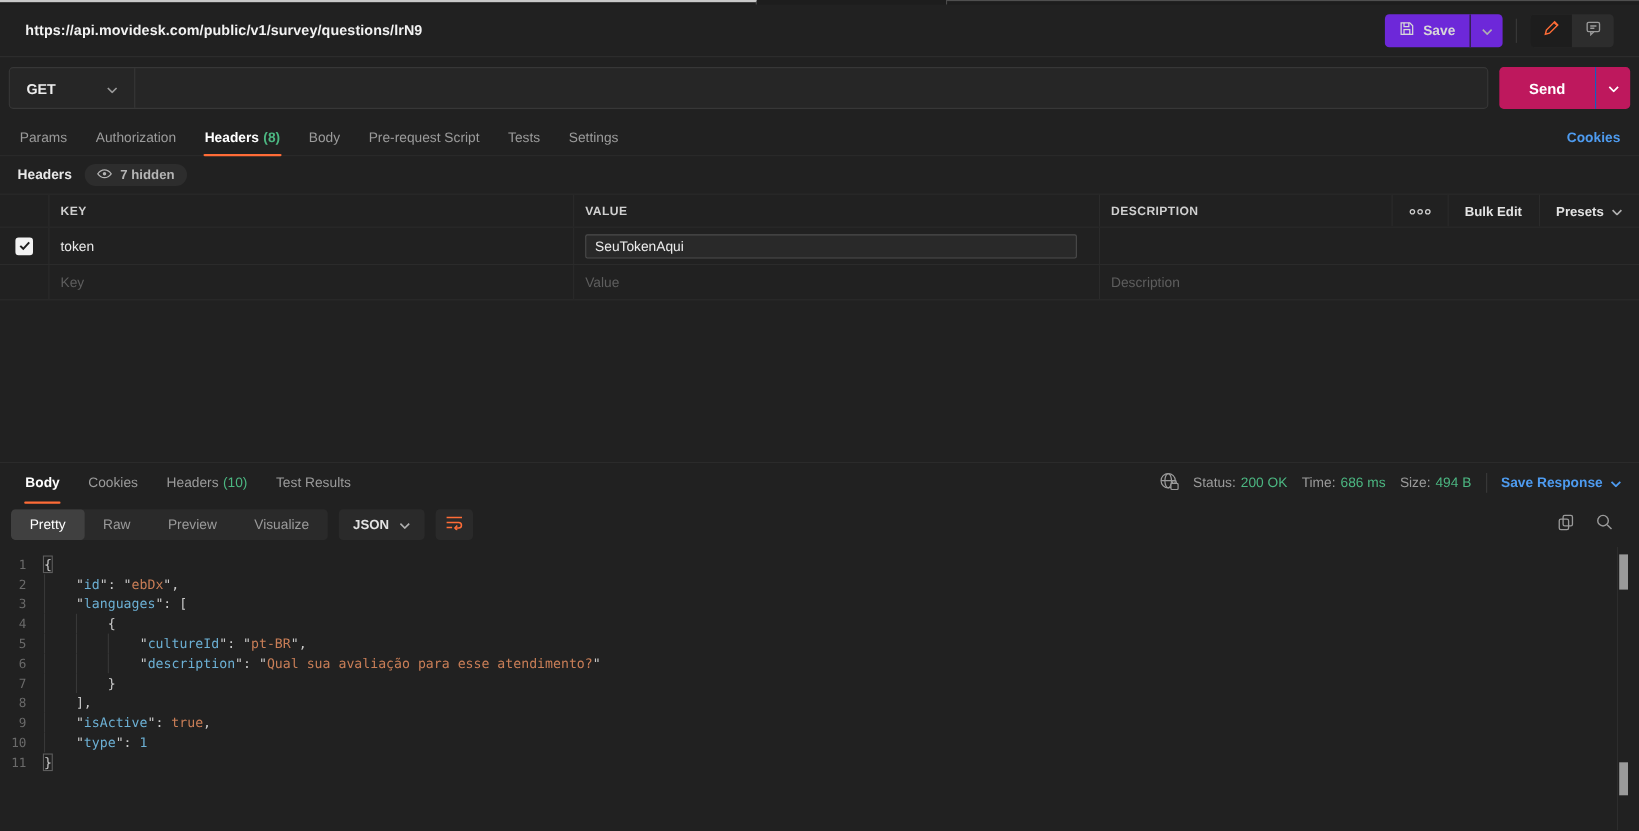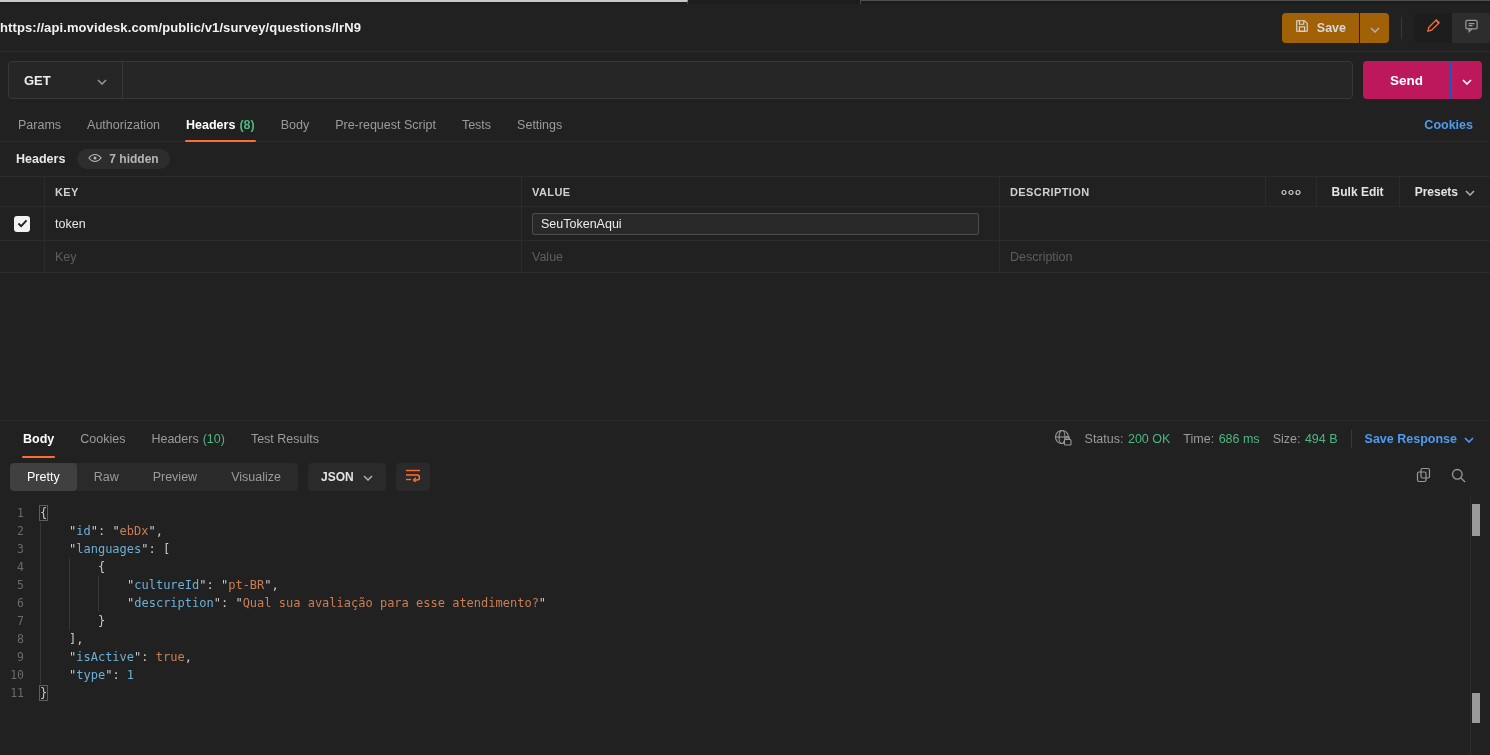--- a/index.html
+++ b/index.html
@@ -7,23 +7,23 @@
   body {
     background:#212121; color:#e8e8e8;
     font-family:"Liberation Sans", sans-serif;
     overflow:hidden; display:flex; flex-direction:column;
   }
   
   .top-strip { height:4px; position:relative; background:#1d1d1d; flex:none; }
   .strip-a { position:absolute; left:0; top:0; width:688px; height:4px; border-top:2px solid #c9c9c9; border-right:1px solid #4a4a4a; }
   .strip-b { position:absolute; left:860px; top:0; right:0; height:4px; border-top:1px solid #4f4f4f; border-left:1px solid #4a4a4a; }
   
-  .title-bar { height:48px; flex:none; display:flex; align-items:center; padding:0 0; border-bottom:1px solid #2e2e2e; gap:12px; }
+  .title-bar { height:48px; flex:none; display:flex; align-items:center; padding:0 23px; border-bottom:1px solid #2e2e2e; gap:12px; }
   .req-title { flex:1; font-weight:bold; font-size:13px; color:#f2f2f2; letter-spacing:.1px; }
-  .btn-group { display:flex; background:#a16207; border-radius:4px; height:30px; overflow:hidden; align-items:stretch; }
+  .btn-group { display:flex; background:#6d28d9; border-radius:4px; height:30px; overflow:hidden; align-items:stretch; }
   .save-btn { display:flex; align-items:center; gap:8px; padding:0 13px; font-size:12.5px; font-weight:bold; color:#d8d8d8; cursor:pointer; }
   .caret-btn { width:30px; display:flex; align-items:center; justify-content:center; border-left:1px solid #1f1f1f; cursor:pointer; }
   .vdiv { width:1px; height:22px; background:#3a3a3a; }
   .edit-group { display:flex; background:#2d2d2d; border-radius:4px; height:30px; overflow:hidden; }
   .icon-btn { width:38px; display:flex; align-items:center; justify-content:center; cursor:pointer; }
   .icon-btn.active { background:#1d1d1d; }
   
   .request-row { height:56px; flex:none; display:flex; align-items:center; padding:0 8px; gap:10px; }
   .url-pill { flex:1; height:38px; background:#262626; border:1px solid #373737; border-radius:4px; display:flex; align-items:center; }
   .method-select { width:114px; height:100%; display:flex; align-items:center; justify-content:space-between; padding:0 15px; border-right:1px solid #373737; font-size:13px; font-weight:bold; color:#ededed; cursor:pointer; }

